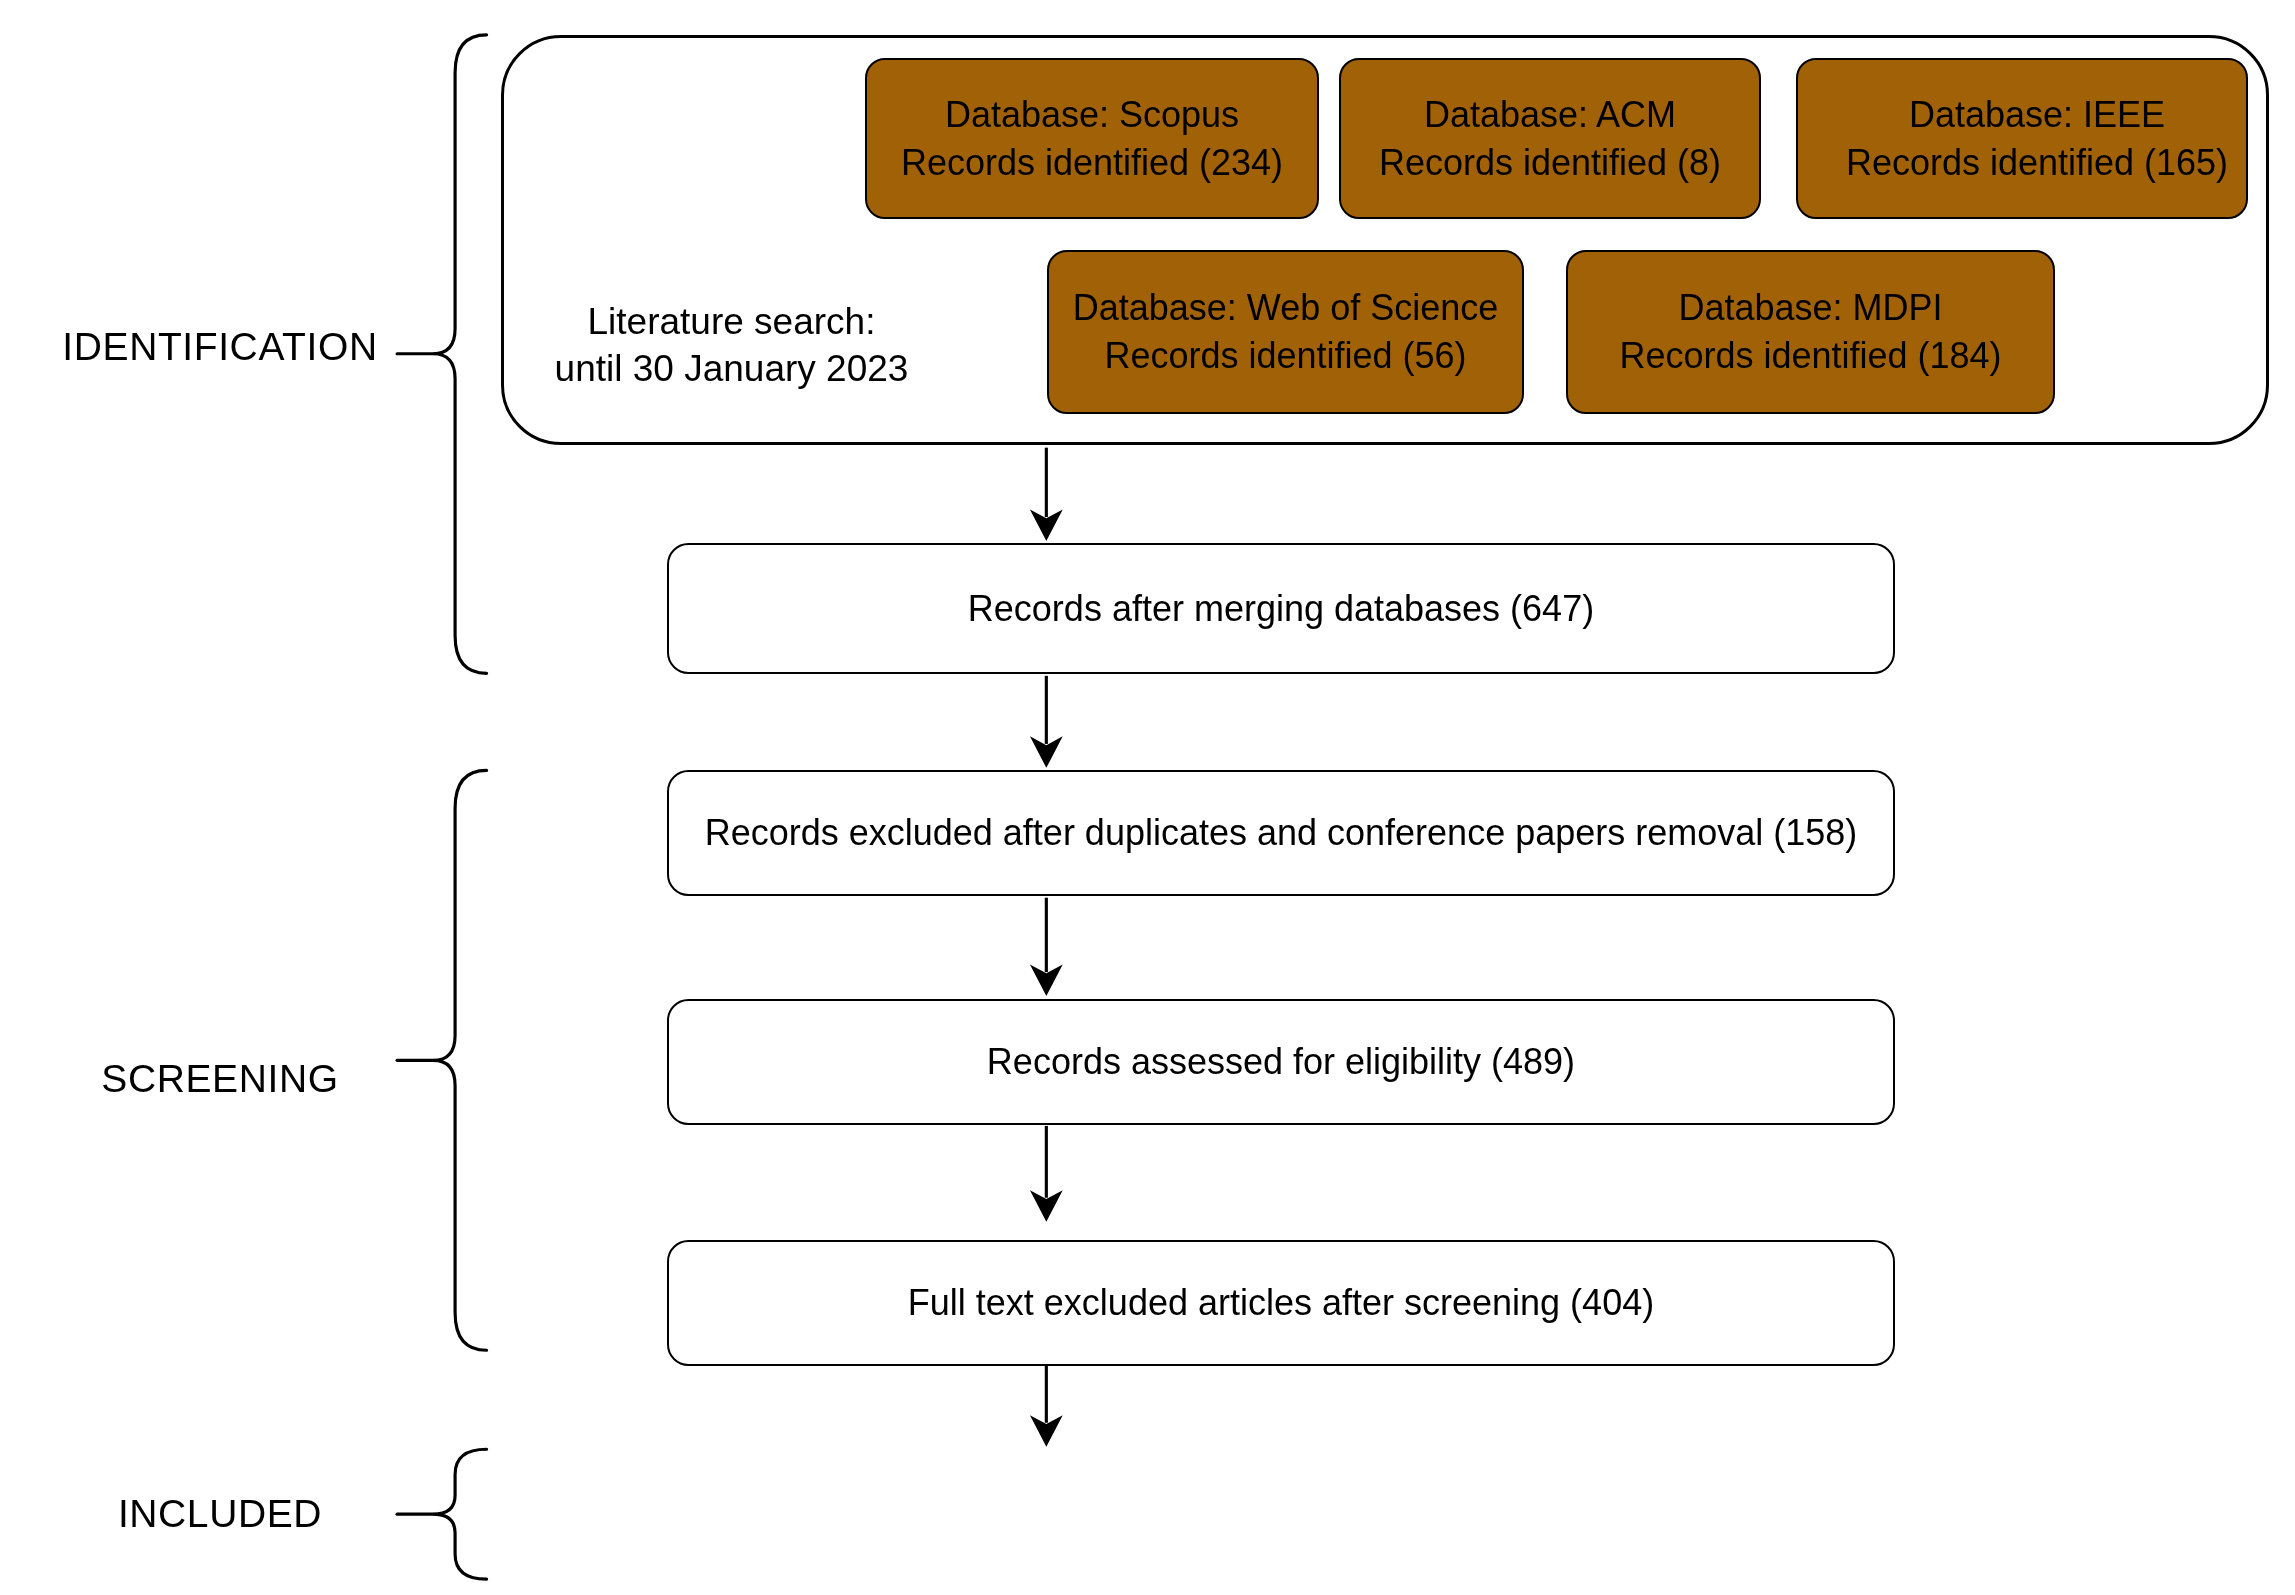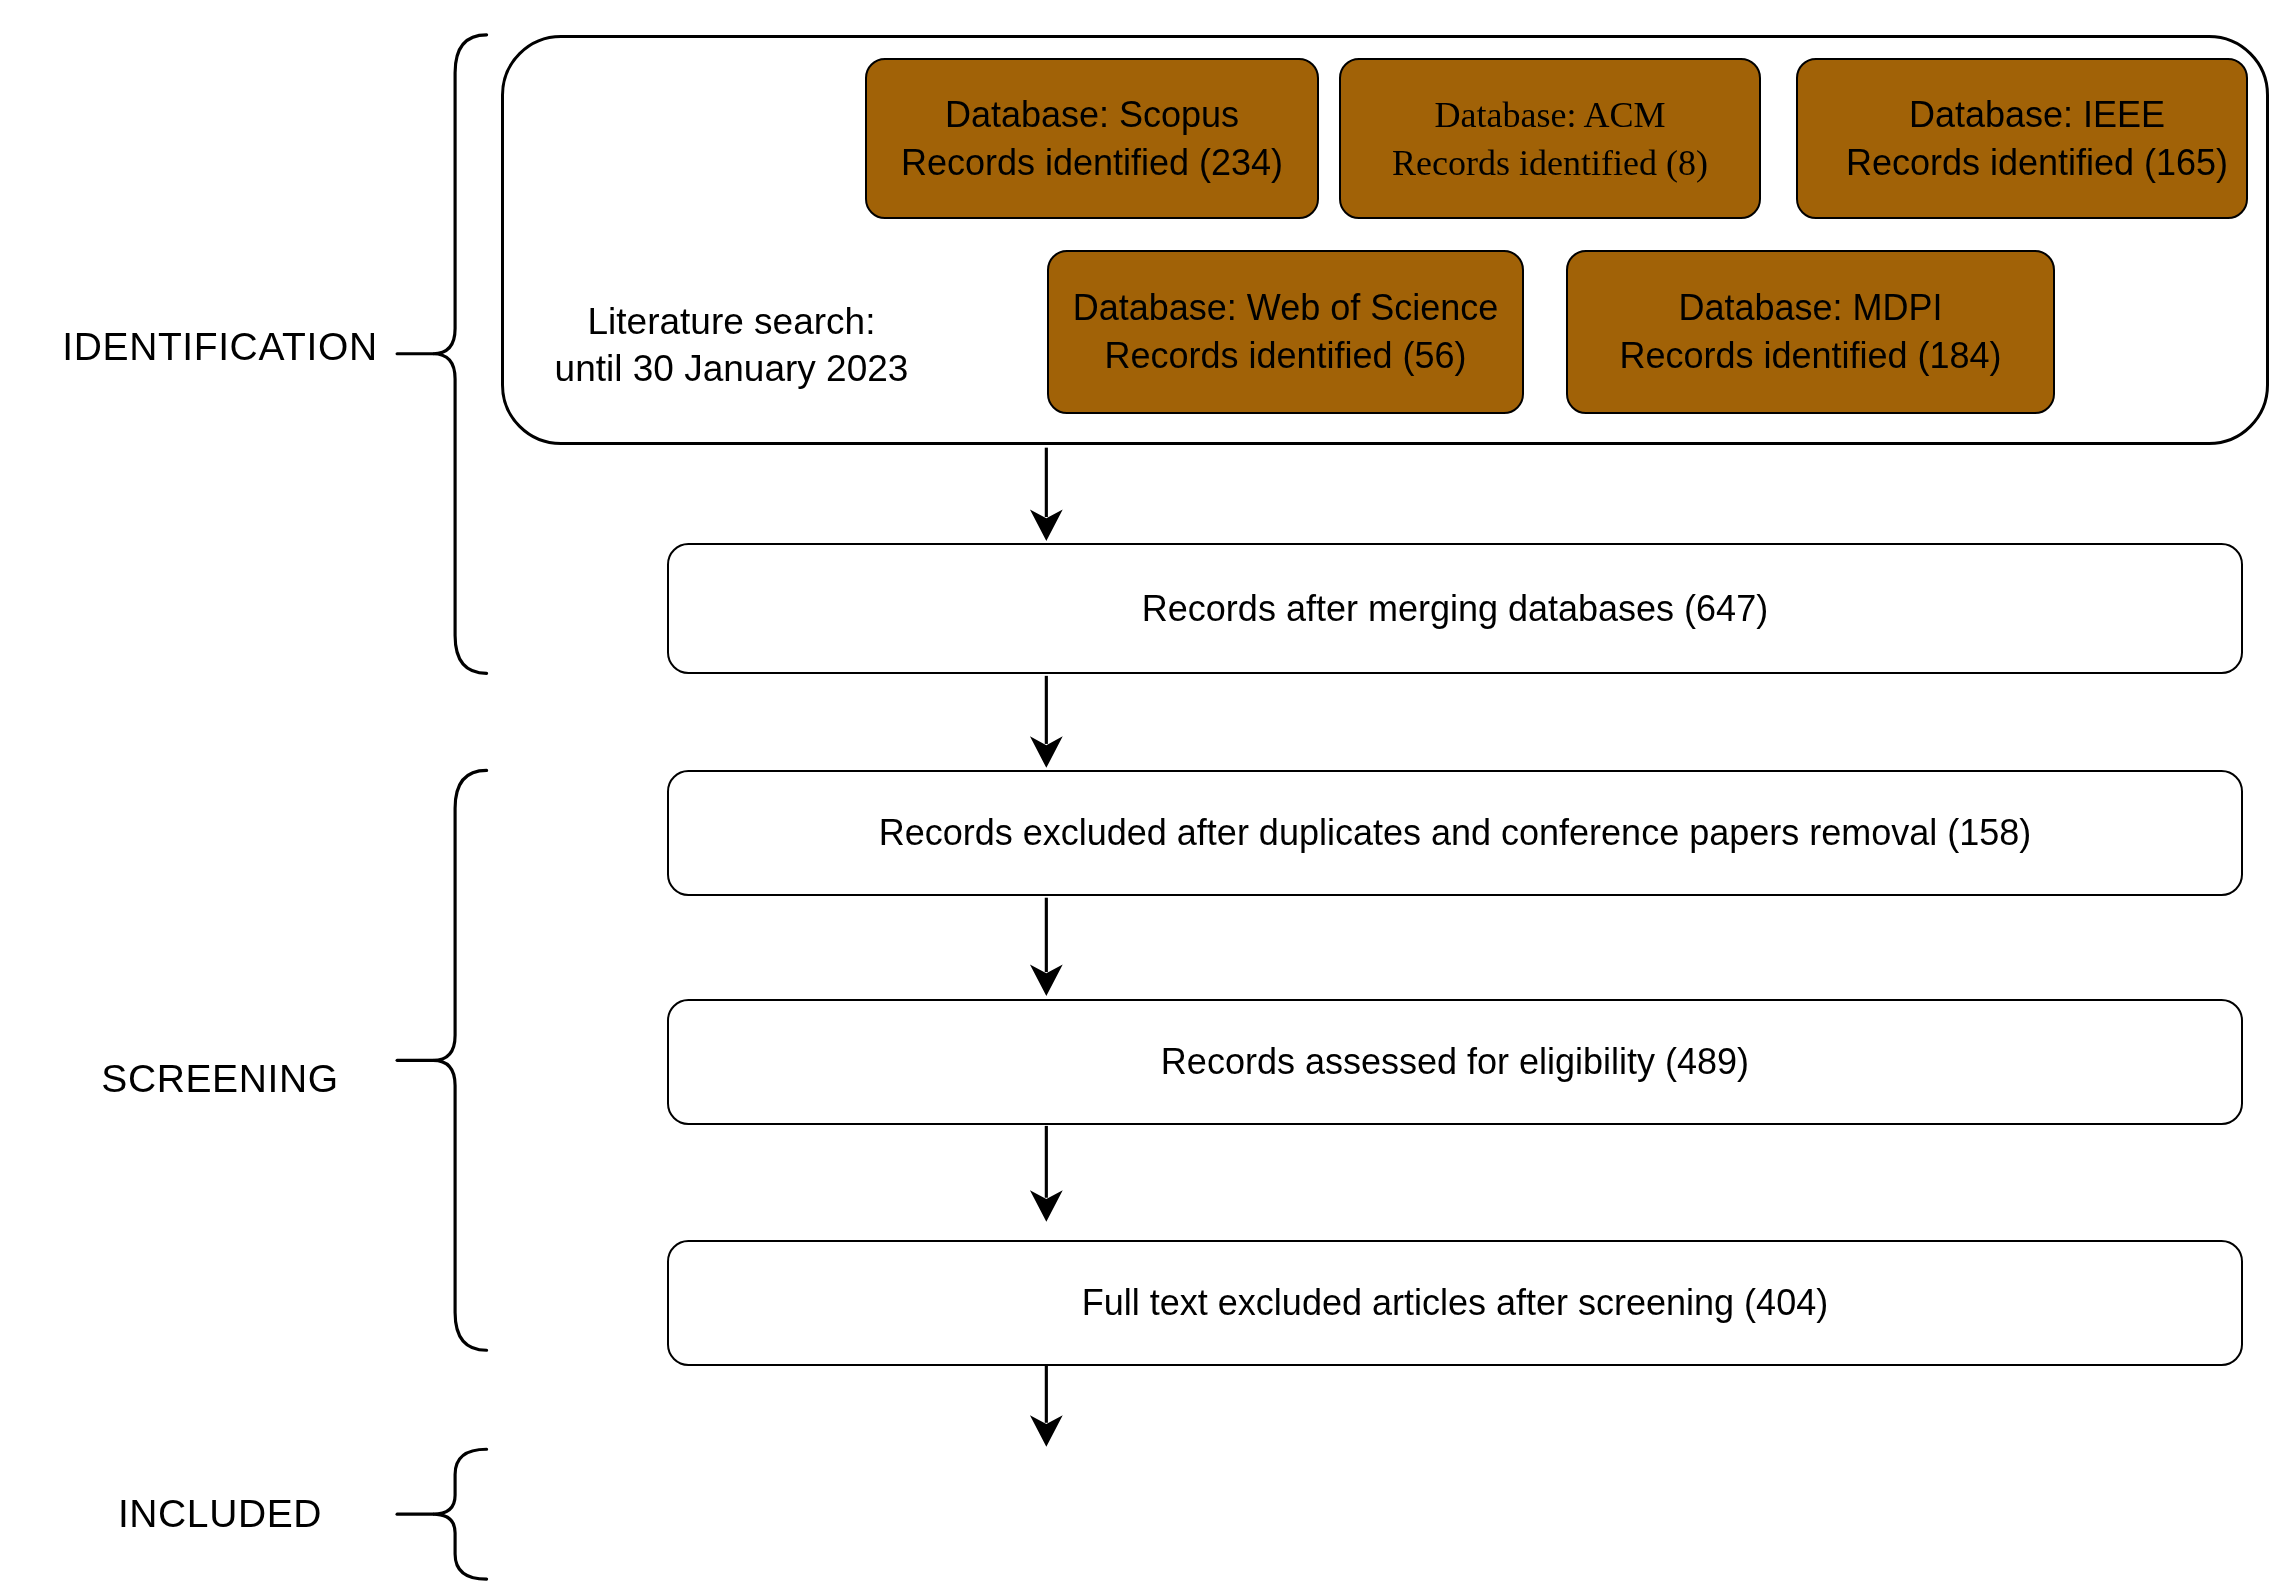--- a/index.html
+++ b/index.html
@@ -60,21 +60,21 @@
     justify-content: center;
     text-align: center;
     font-size: 36px;
     line-height: 48px;
     z-index: 3;
     white-space: nowrap;
   }
   .flow-box {
     position: absolute;
     left: 667px;
-    width: 1576px;
+    width: 1228px;
     border: 2.5px solid #000000;
     border-radius: 21.4px;
     box-sizing: border-box;
     background: #ffffff;
     display: flex;
     align-items: center;
     justify-content: center;
     text-align: center;
     font-size: 36px;
     line-height: 44px;
@@ -145,21 +145,21 @@
 
   <div class="free-text">
     <div>Literature search:</div>
     <div>until 30 January 2023</div>
   </div>
 
   <div class="db-box" style="left:865px; top:58px; width:454px; height:161px;">
     <div>Database: Scopus</div>
     <div>Records identified (234)</div>
   </div>
-  <div class="db-box" style="left:1339px; top:58px; width:422px; height:161px;font-family:Liberation Serif, serif;">
+  <div class="db-box" style="left:1339px; top:58px; width:422px; height:161px;">
     <div>Database: ACM</div>
     <div>Records identified (8)</div>
   </div>
   <div class="db-box" style="left:1796px; top:58px; width:452px; height:161px;padding-left:30px;">
     <div>Database: IEEE</div>
     <div>Records identified (165)</div>
   </div>
 
   <div class="db-box" style="left:1047px; top:250px; width:477px; height:164px;">
     <div>Database: Web of Science</div>

